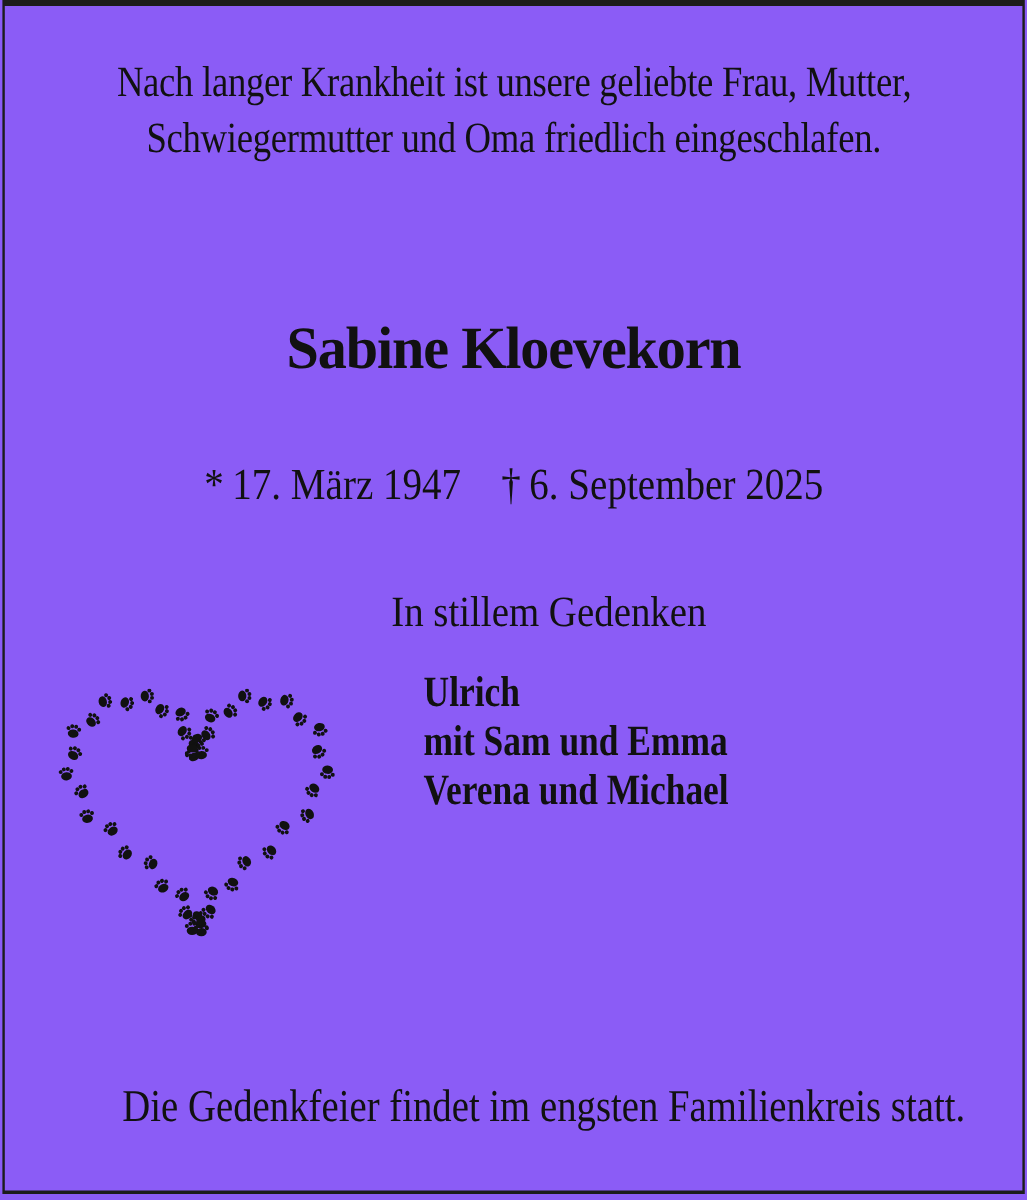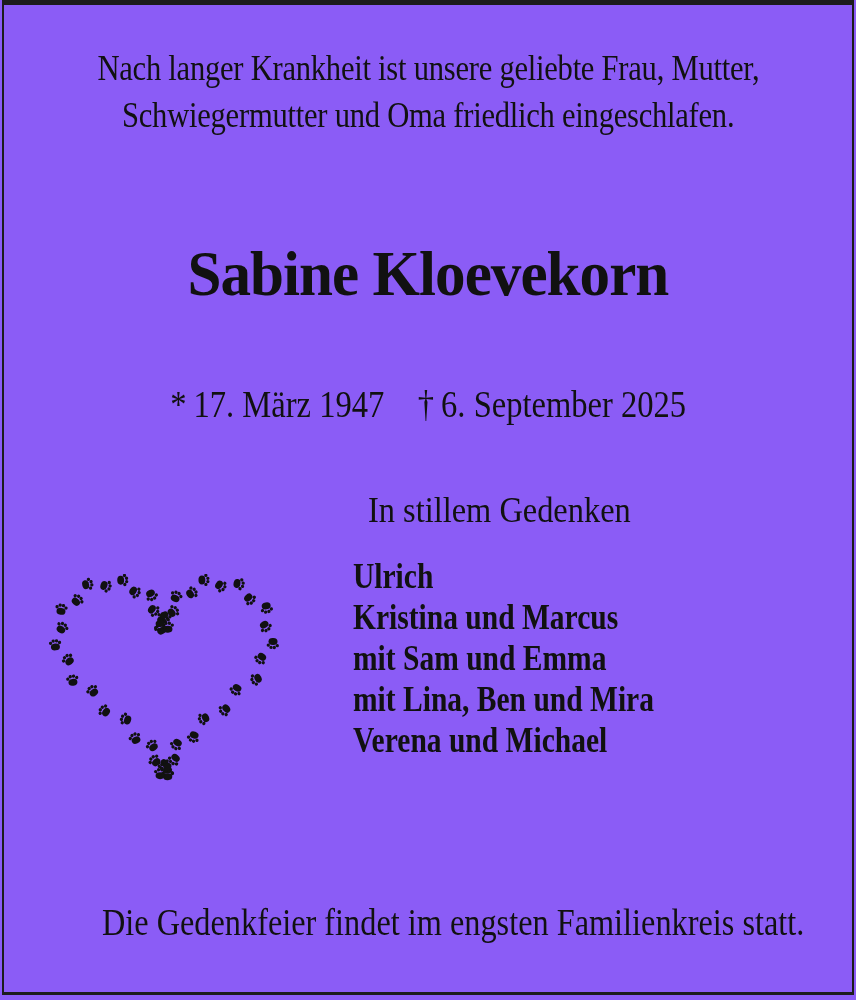--- a/index.html
+++ b/index.html
@@ -16,31 +16,31 @@
     position:absolute;left:2px;right:2px;top:0;bottom:5px;
     border:2px solid #1c1c1c;
     border-top-width:5px;
     border-bottom-width:3px;
     pointer-events:none;
   }
   .centerline{position:absolute;left:0;right:0;text-align:center;white-space:nowrap;}
   .cx{display:inline-block;transform-origin:50% 50%;}
   .intro{top:45px;font-size:36px;line-height:47px;letter-spacing:-0.3px;}
   .intro .cx{transform:scaleX(0.85);}
-  .name{top:239px;font-size:63px;line-height:70px;font-weight:bold;letter-spacing:-1px;margin:0;}
+  .name{top:239px;font-size:50px;line-height:70px;font-weight:bold;letter-spacing:-1px;margin:16px;}
   .name .cx{transform:scaleX(0.97);}
   .maiden{top:330px;font-size:33px;line-height:40px;}
   .maiden .cx{transform:scaleX(0.92);}
   .dates{top:383px;font-size:37px;line-height:44px;}
   .dates .cx{transform:scaleX(0.88);}
   .dates .birth{margin-right:38px;}
   .dates .sym{padding-right:8px;}
   .remembrance{
     position:absolute;left:326px;top:490px;
-    font-size:36px;line-height:41px;white-space:nowrap;margin-left:42px;
+    font-size:36px;line-height:41px;white-space:nowrap;
   }
   .remembrance .lx{display:inline-block;transform:scaleX(0.90);transform-origin:0 50%;}
   .mourners{
     position:absolute;left:323px;top:556px;
     font-size:36px;line-height:41px;font-weight:bold;white-space:nowrap;margin-left:30px;
   }
   .mourners .line .lx{display:inline-block;transform:scaleX(0.82);transform-origin:0 50%;}
   .closing{top:900px;font-size:38px;line-height:44px;padding-left:40px;}
   .closing .cx{transform:scaleX(0.85);}
   .paw-heart{position:absolute;left:46px;top:574px;width:236px;height:212px;}
@@ -120,20 +120,18 @@
       <use href="#paw" fill="#111111" transform="translate(-6.12 -12.29) rotate(87.8)"></use>
       <use href="#paw" fill="#111111" transform="translate(-4.30 -10.43) rotate(121.6)"></use>
       <use href="#paw" fill="#111111" transform="translate(-1.85 -9.90) rotate(153.4)"></use>
       <use href="#paw" fill="#111111" transform="translate(-1.49 -7.63) rotate(125.8)"></use>
       <use href="#paw" fill="#111111" transform="translate(0.21 -6.60) rotate(153.2)"></use>
       <use href="#paw" fill="#111111" transform="translate(-0.58 -5.29) rotate(179.1)"></use>
     </svg>
 
   <div class="mourners">
     <div class="line"><span class="lx">Ulrich</span></div>
-    <div class="line"><span class="lx">Kristina und Marcus</span></div>
     <div class="line"><span class="lx">mit Sam und Emma</span></div>
-    <div class="line"><span class="lx">mit Lina, Ben und Mira</span></div>
     <div class="line"><span class="lx">Verena und Michael</span></div>
   </div>
 
   <div class="centerline closing"><span class="cx">Die Gedenkfeier findet im engsten Familienkreis statt.</span></div>
 </div>
 
 </body></html>

